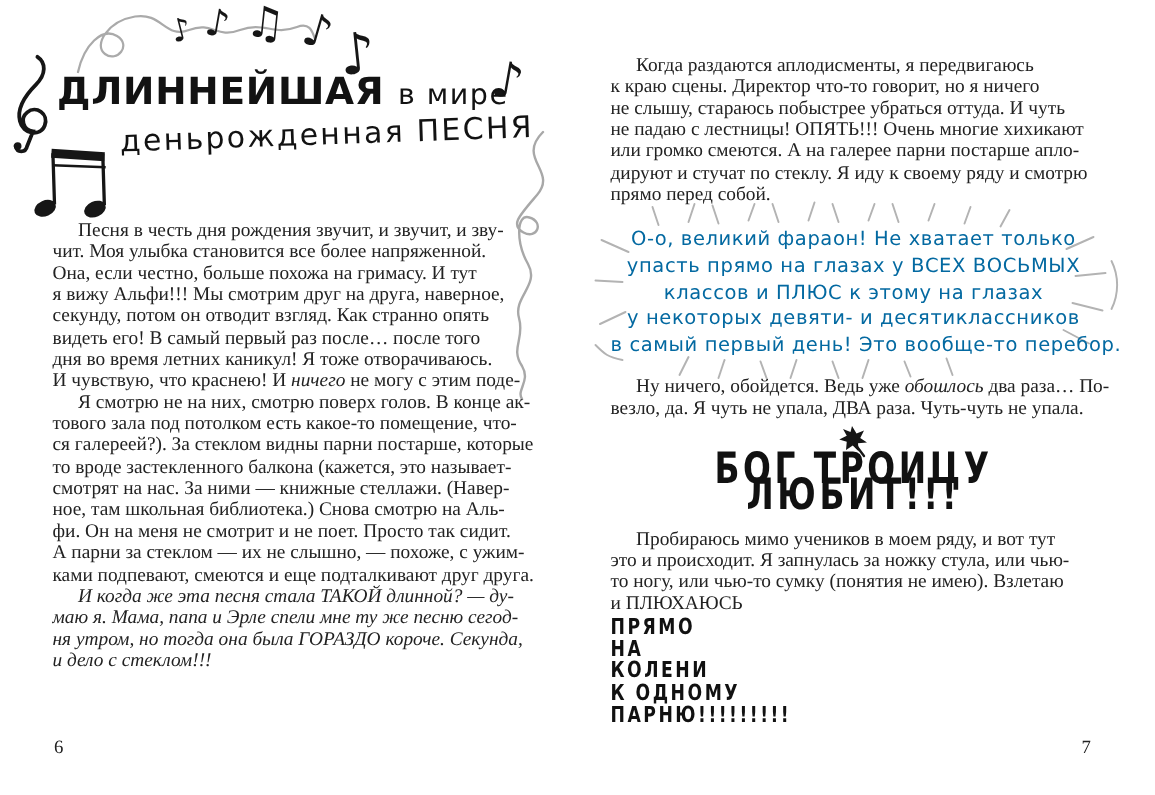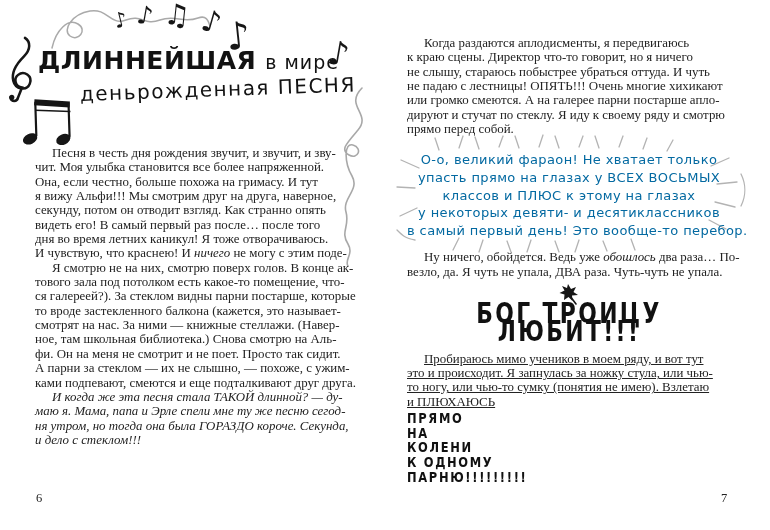--- a/index.html
+++ b/index.html
@@ -22,21 +22,21 @@
   .right-page{position:absolute;left:407px;top:36px;width:324px;}
   .hand-note-wrap{position:relative;margin-top:10px;padding:5px 0 4px 0;}
   .hand-note{position:relative;z-index:2;text-align:center;font-family:"DejaVu Sans",sans-serif;
              font-size:13px;line-height:17.6px;letter-spacing:0.4px;color:#0369a1;}
   .hand-note .line{white-space:pre;}
   .burst{position:absolute;left:-12px;top:-12px;z-index:1;}
   .para-mid{margin-top:7px;}
   .leaf{display:block;margin:4px auto 0 auto;}
   .big-heading{margin-top:1px;text-align:center;font-family:"DejaVu Sans",sans-serif;font-weight:bold;
                font-size:23px;letter-spacing:2.5px;color:#111;transform:scale(0.95,1.25);}
-  .para-bottom{margin-top:15px;text-decoration:underline;}
+  .para-bottom{margin-top:15px;}
   .shout-lines{margin-top:2px;}
   .shout-line{font-family:"DejaVu Sans",sans-serif;font-weight:bold;font-size:12.5px;color:#111;
               letter-spacing:1.8px;line-height:14.6px;transform:scale(0.92,1.18);transform-origin:left center;}
   
   .pn{position:absolute;bottom:24px;font-size:12.5px;color:#222;}
   .pn-left{left:36px;}
   .pn-right{left:721px;}
   
   .note{position:absolute;font-family:"DejaVu Sans",sans-serif;color:#161616;line-height:1;}
   .note:nth-child(1){left:114px;top:10px;font-size:21px;transform:rotate(-14deg);}

